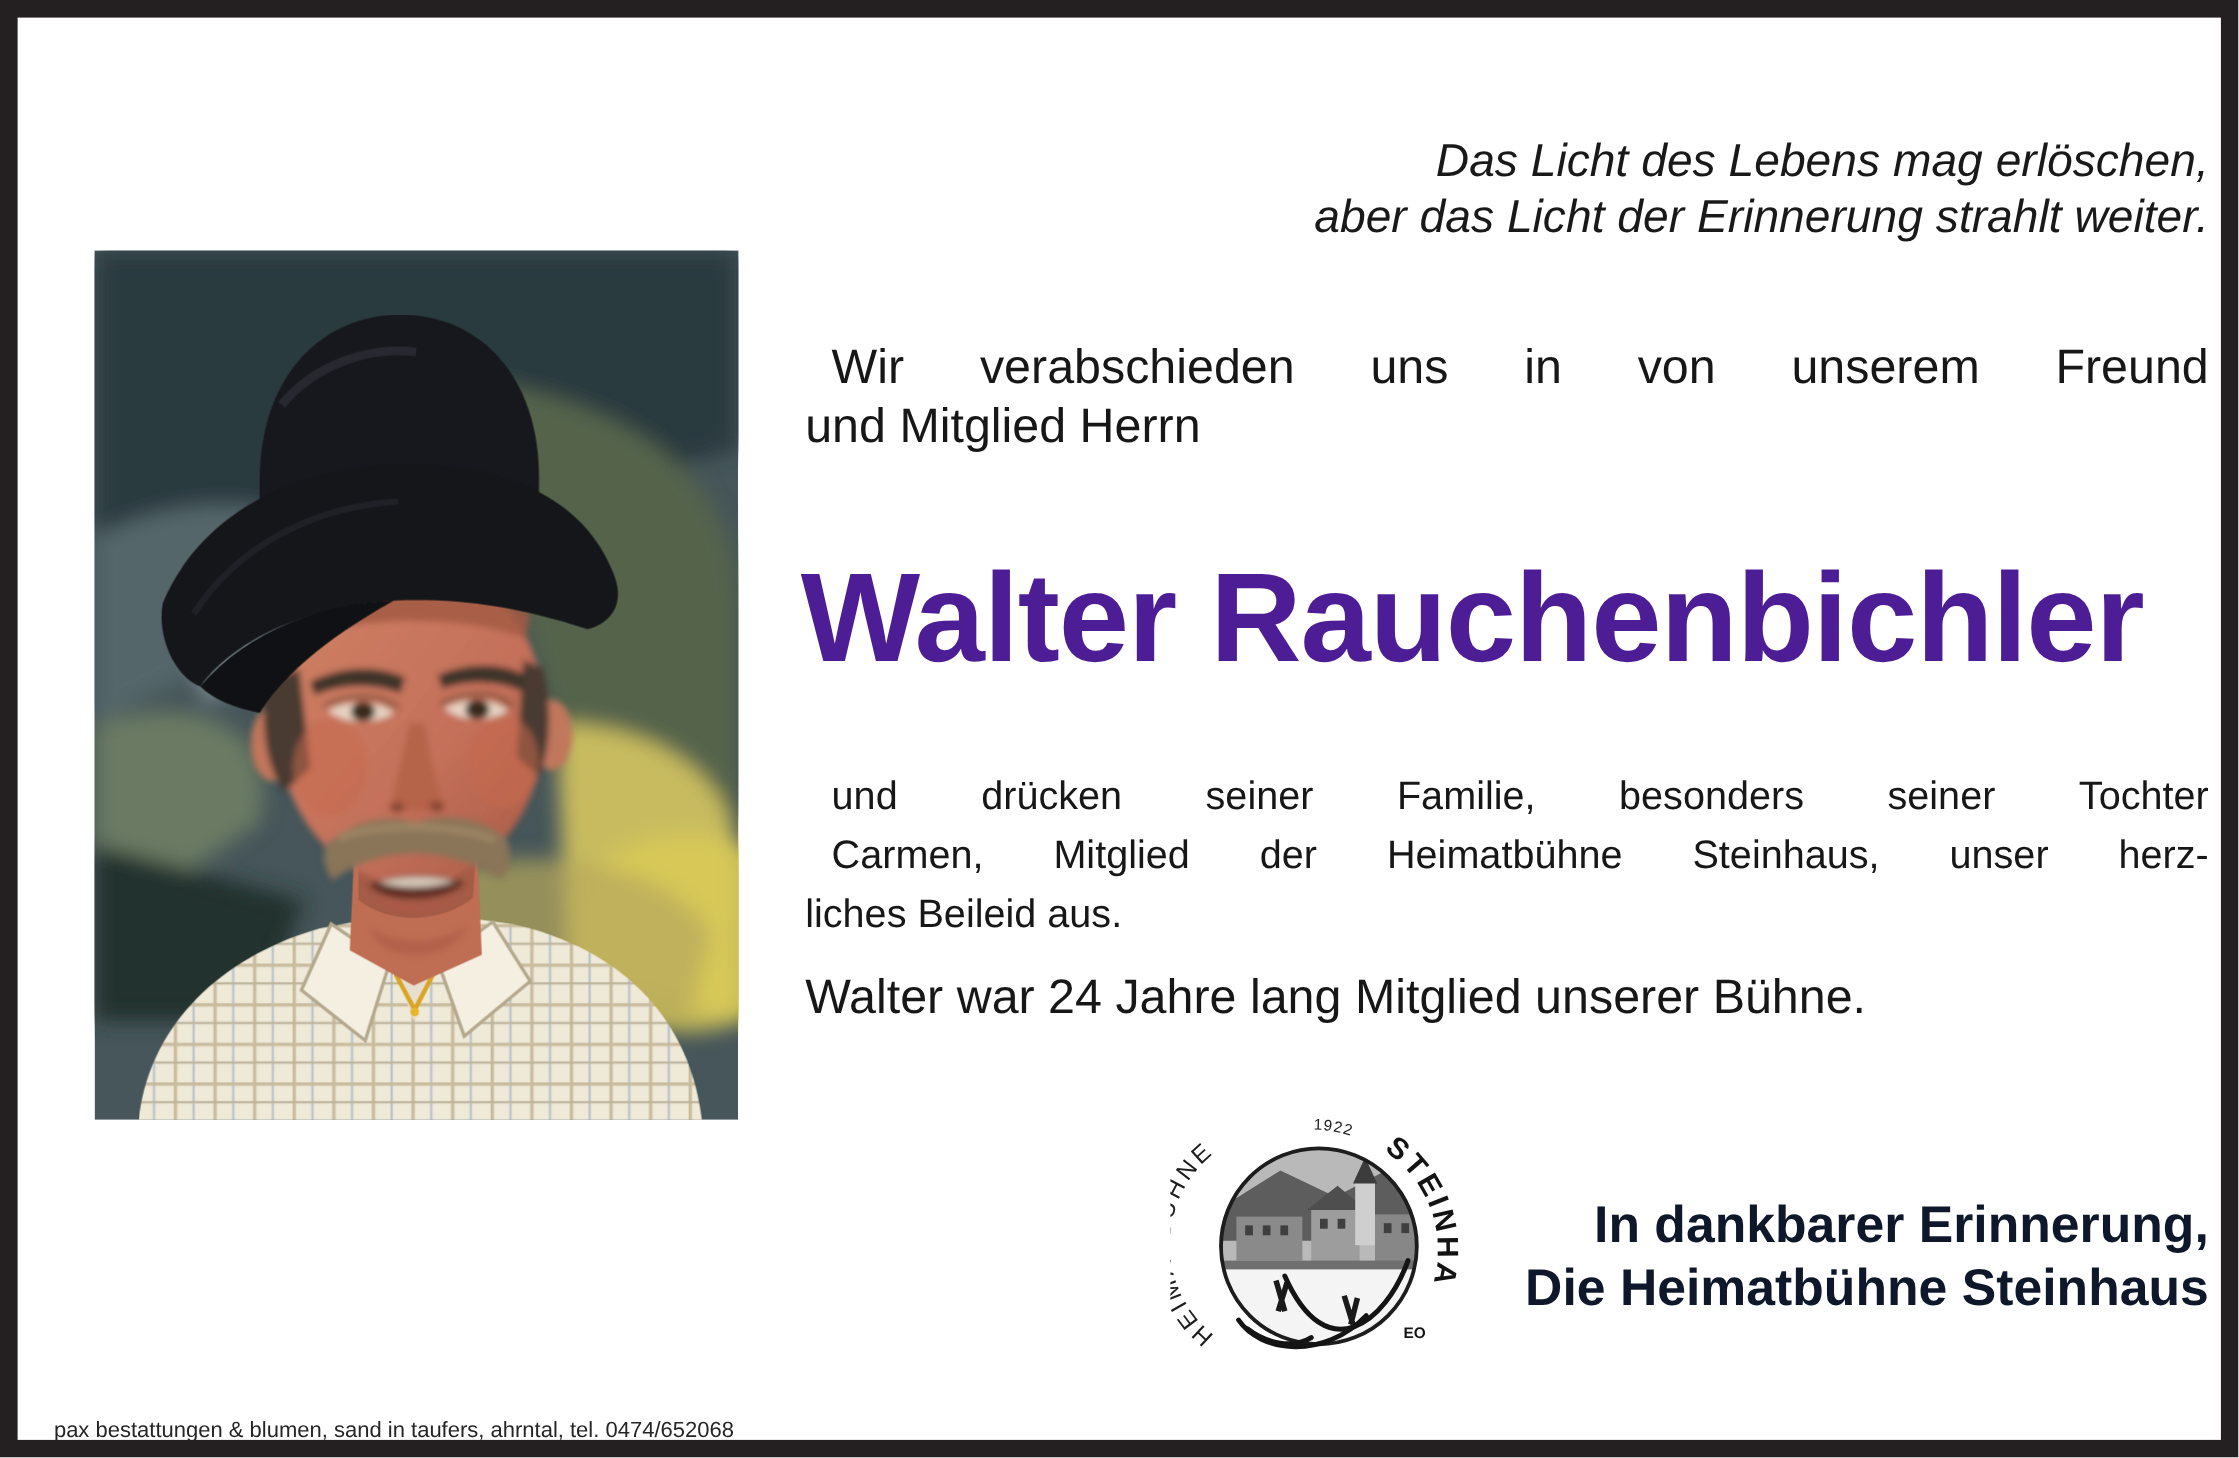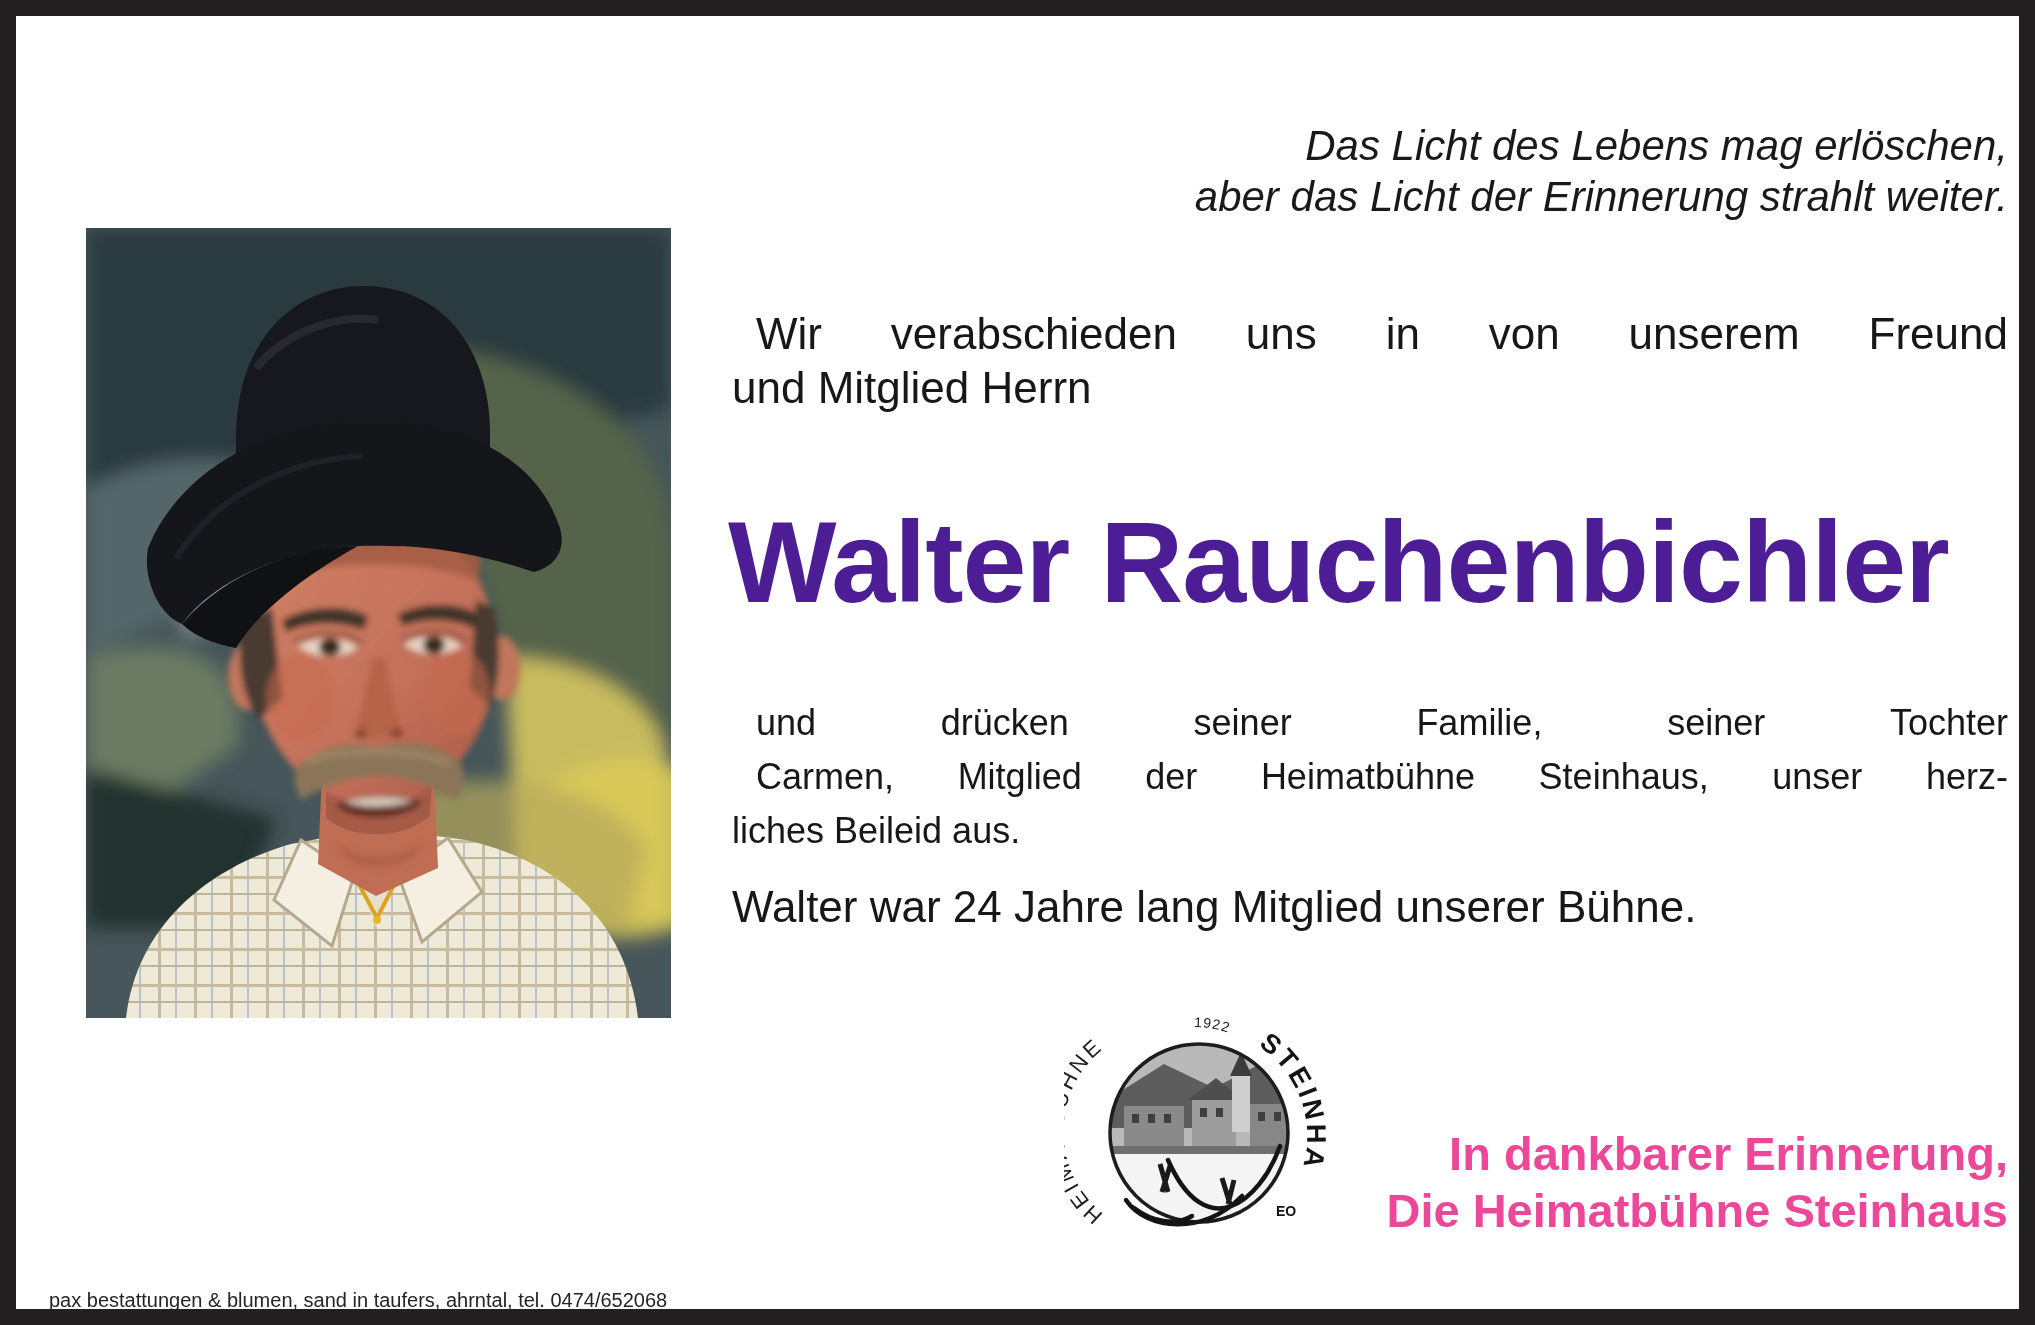--- a/index.html
+++ b/index.html
@@ -23,23 +23,23 @@
   
   .intro{left:716px;top:291px;width:1276px;font-size:44px;line-height:54px;color:#171717;}
   .name{
     left:712px;top:480px;width:1280px;
     font-size:115px;font-weight:bold;letter-spacing:-1px;
     white-space:nowrap;color:#4c1d95;
   }
   .condolence{left:716px;top:680px;width:1276px;font-size:36px;line-height:54px;color:#171717;}
   .membership{left:716px;top:864px;width:1276px;font-size:44px;line-height:54px;color:#171717;}
   .closing{
-    left:1000px;top:1109px;width:992px;
+    left:1000px;top:1068px;width:992px;
     font-size:47px;line-height:57px;font-weight:bold;
-    text-align:right;white-space:pre-line;color:#ec4899;
+    text-align:right;white-space:pre-line;color:#0f172a;
   }
   .footer{left:33px;top:1268px;width:1400px;font-size:20px;line-height:32px;color:#242424;}
   .jline{display:flex;justify-content:space-between;margin-left:24px;}
   .photo-wrap{left:70px;top:212px;width:585px;height:790px;}
   .stamp-wrap{left:1048px;top:962px;width:282px;height:290px;}
   svg{display:block;}
 </style>
 </head>
 <body>
 
@@ -164,20 +164,21 @@
     </div>
 
   <div class="abs name">Walter Rauchenbichler</div>
 
   <div class="abs condolence">
       <div class="jline">
         <span>und</span>
         <span>drücken</span>
         <span>seiner</span>
         <span>Familie,</span>
+        <span>besonders</span>
         <span>seiner</span>
         <span>Tochter</span>
       </div>
       <div class="jline">
         <span>Carmen,</span>
         <span>Mitglied</span>
         <span>der</span>
         <span>Heimatbühne</span>
         <span>Steinhaus,</span>
         <span>unser</span>

